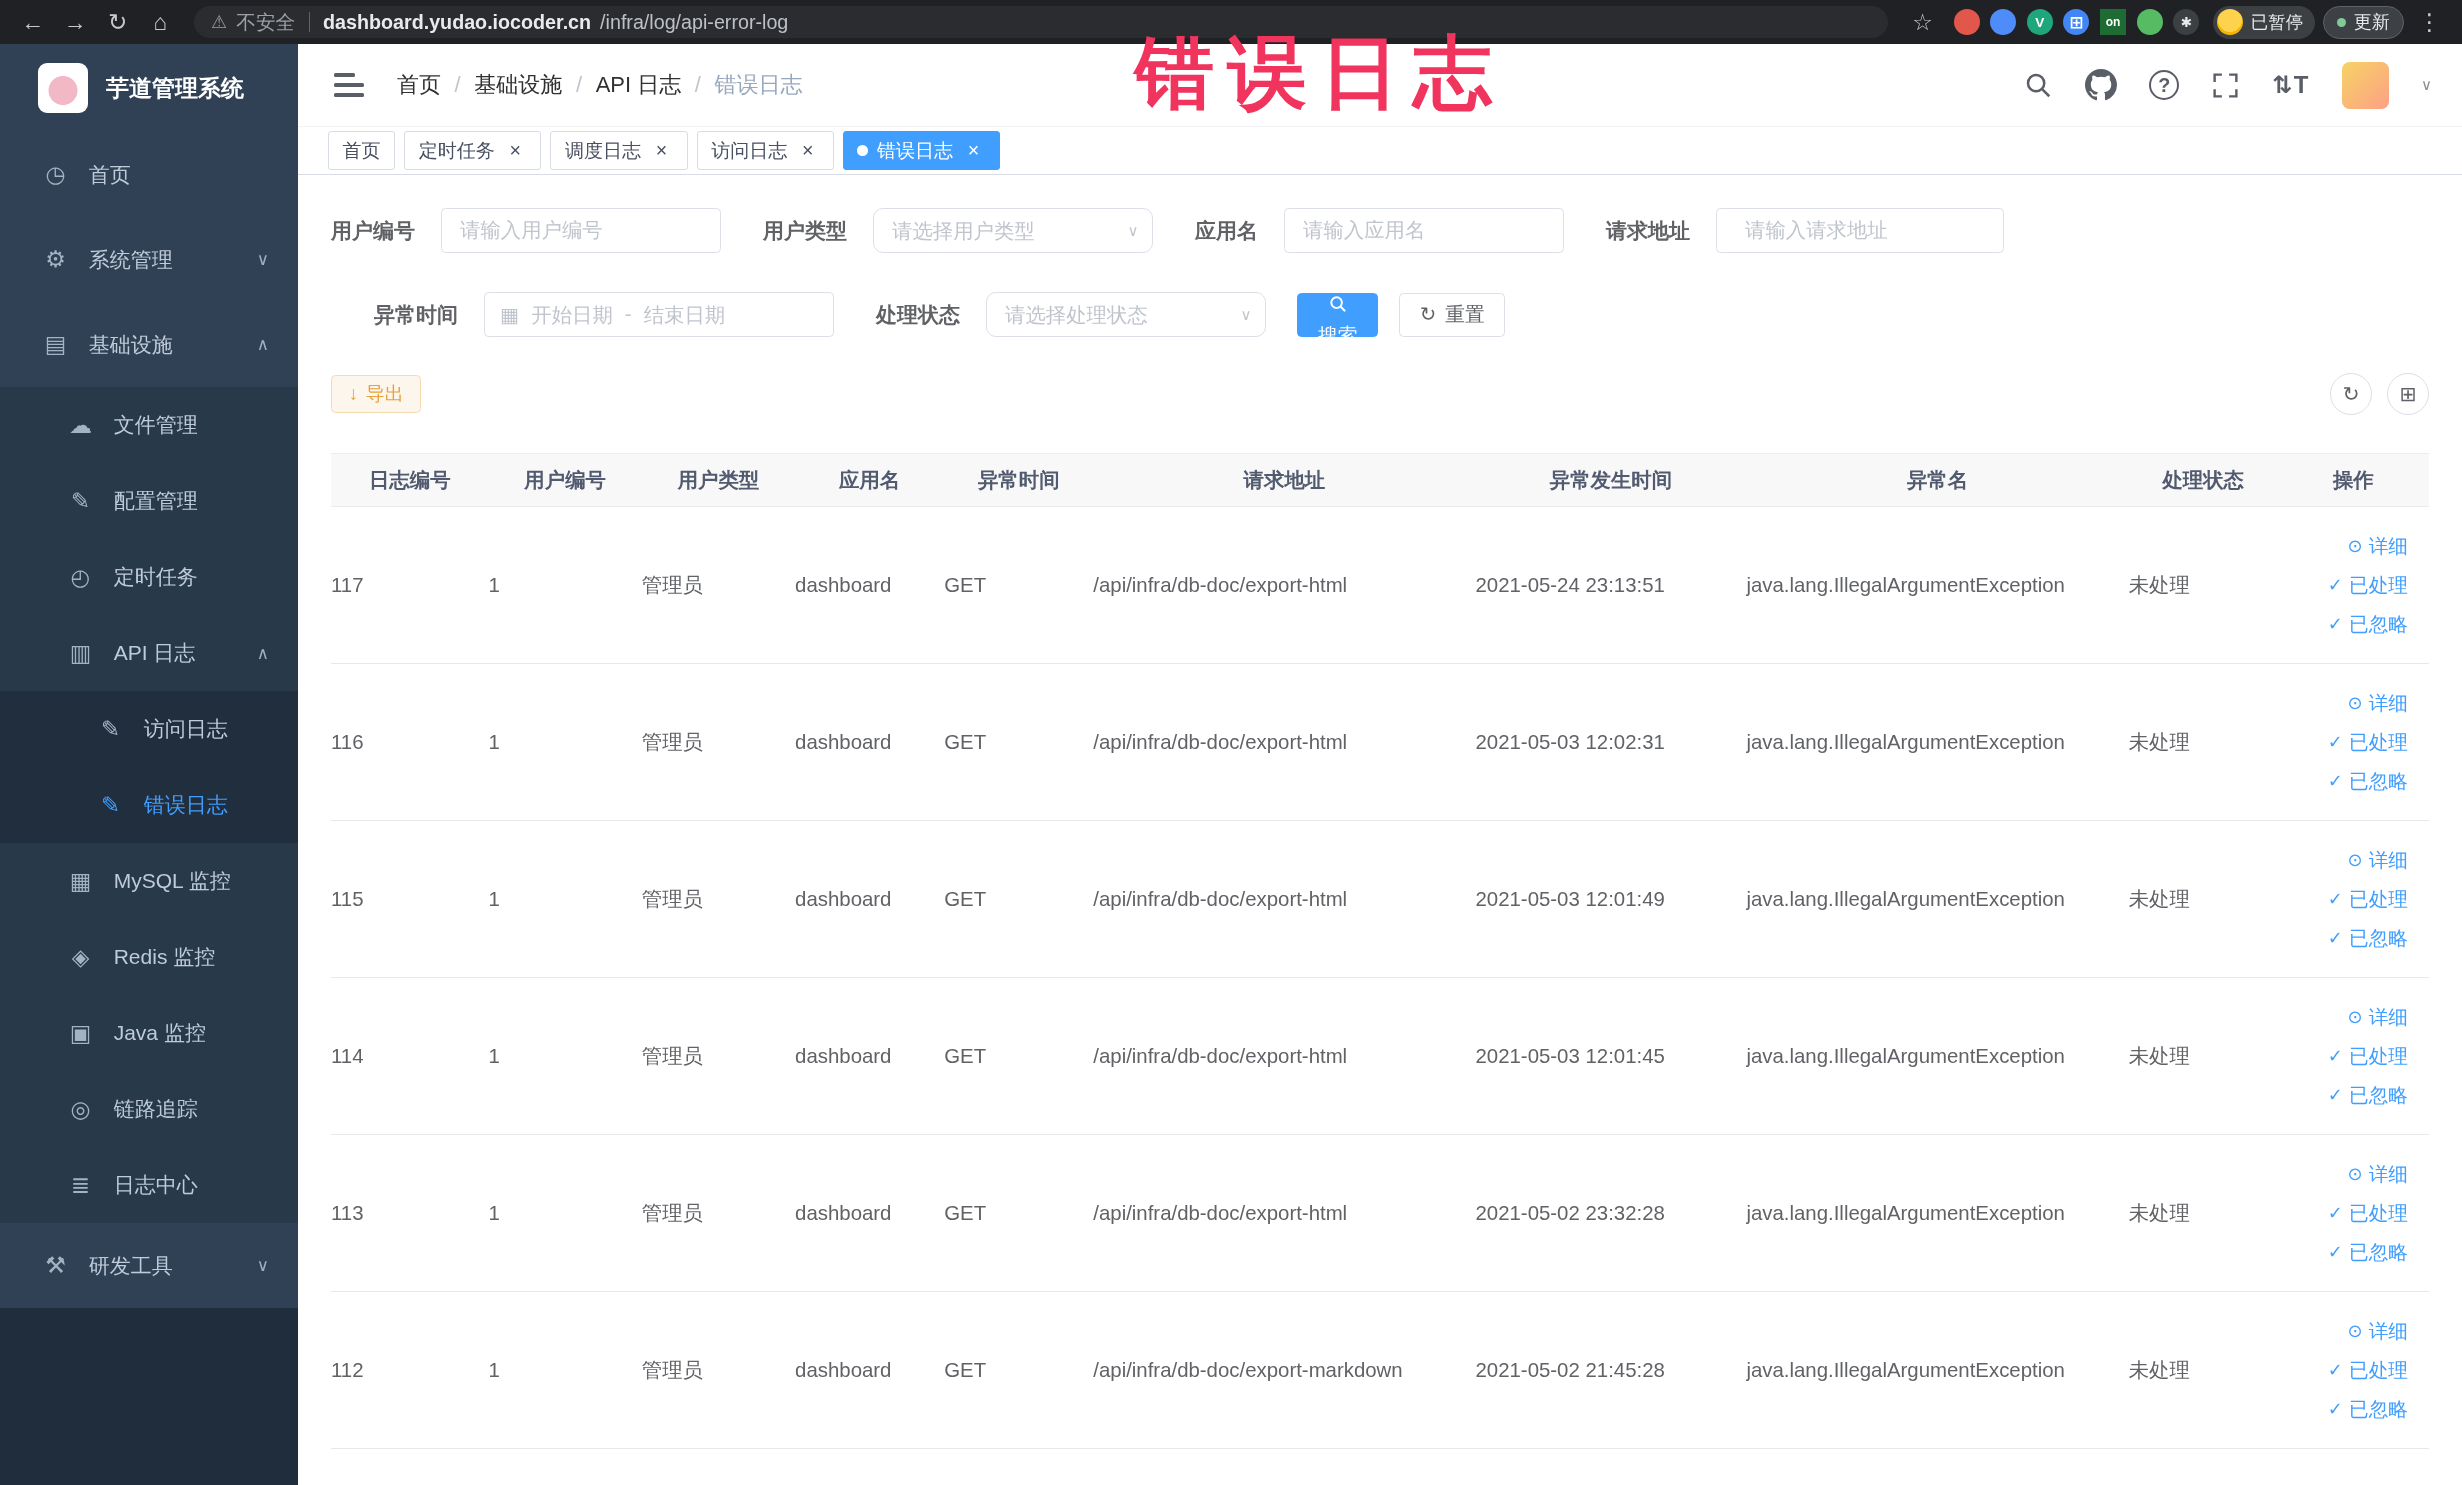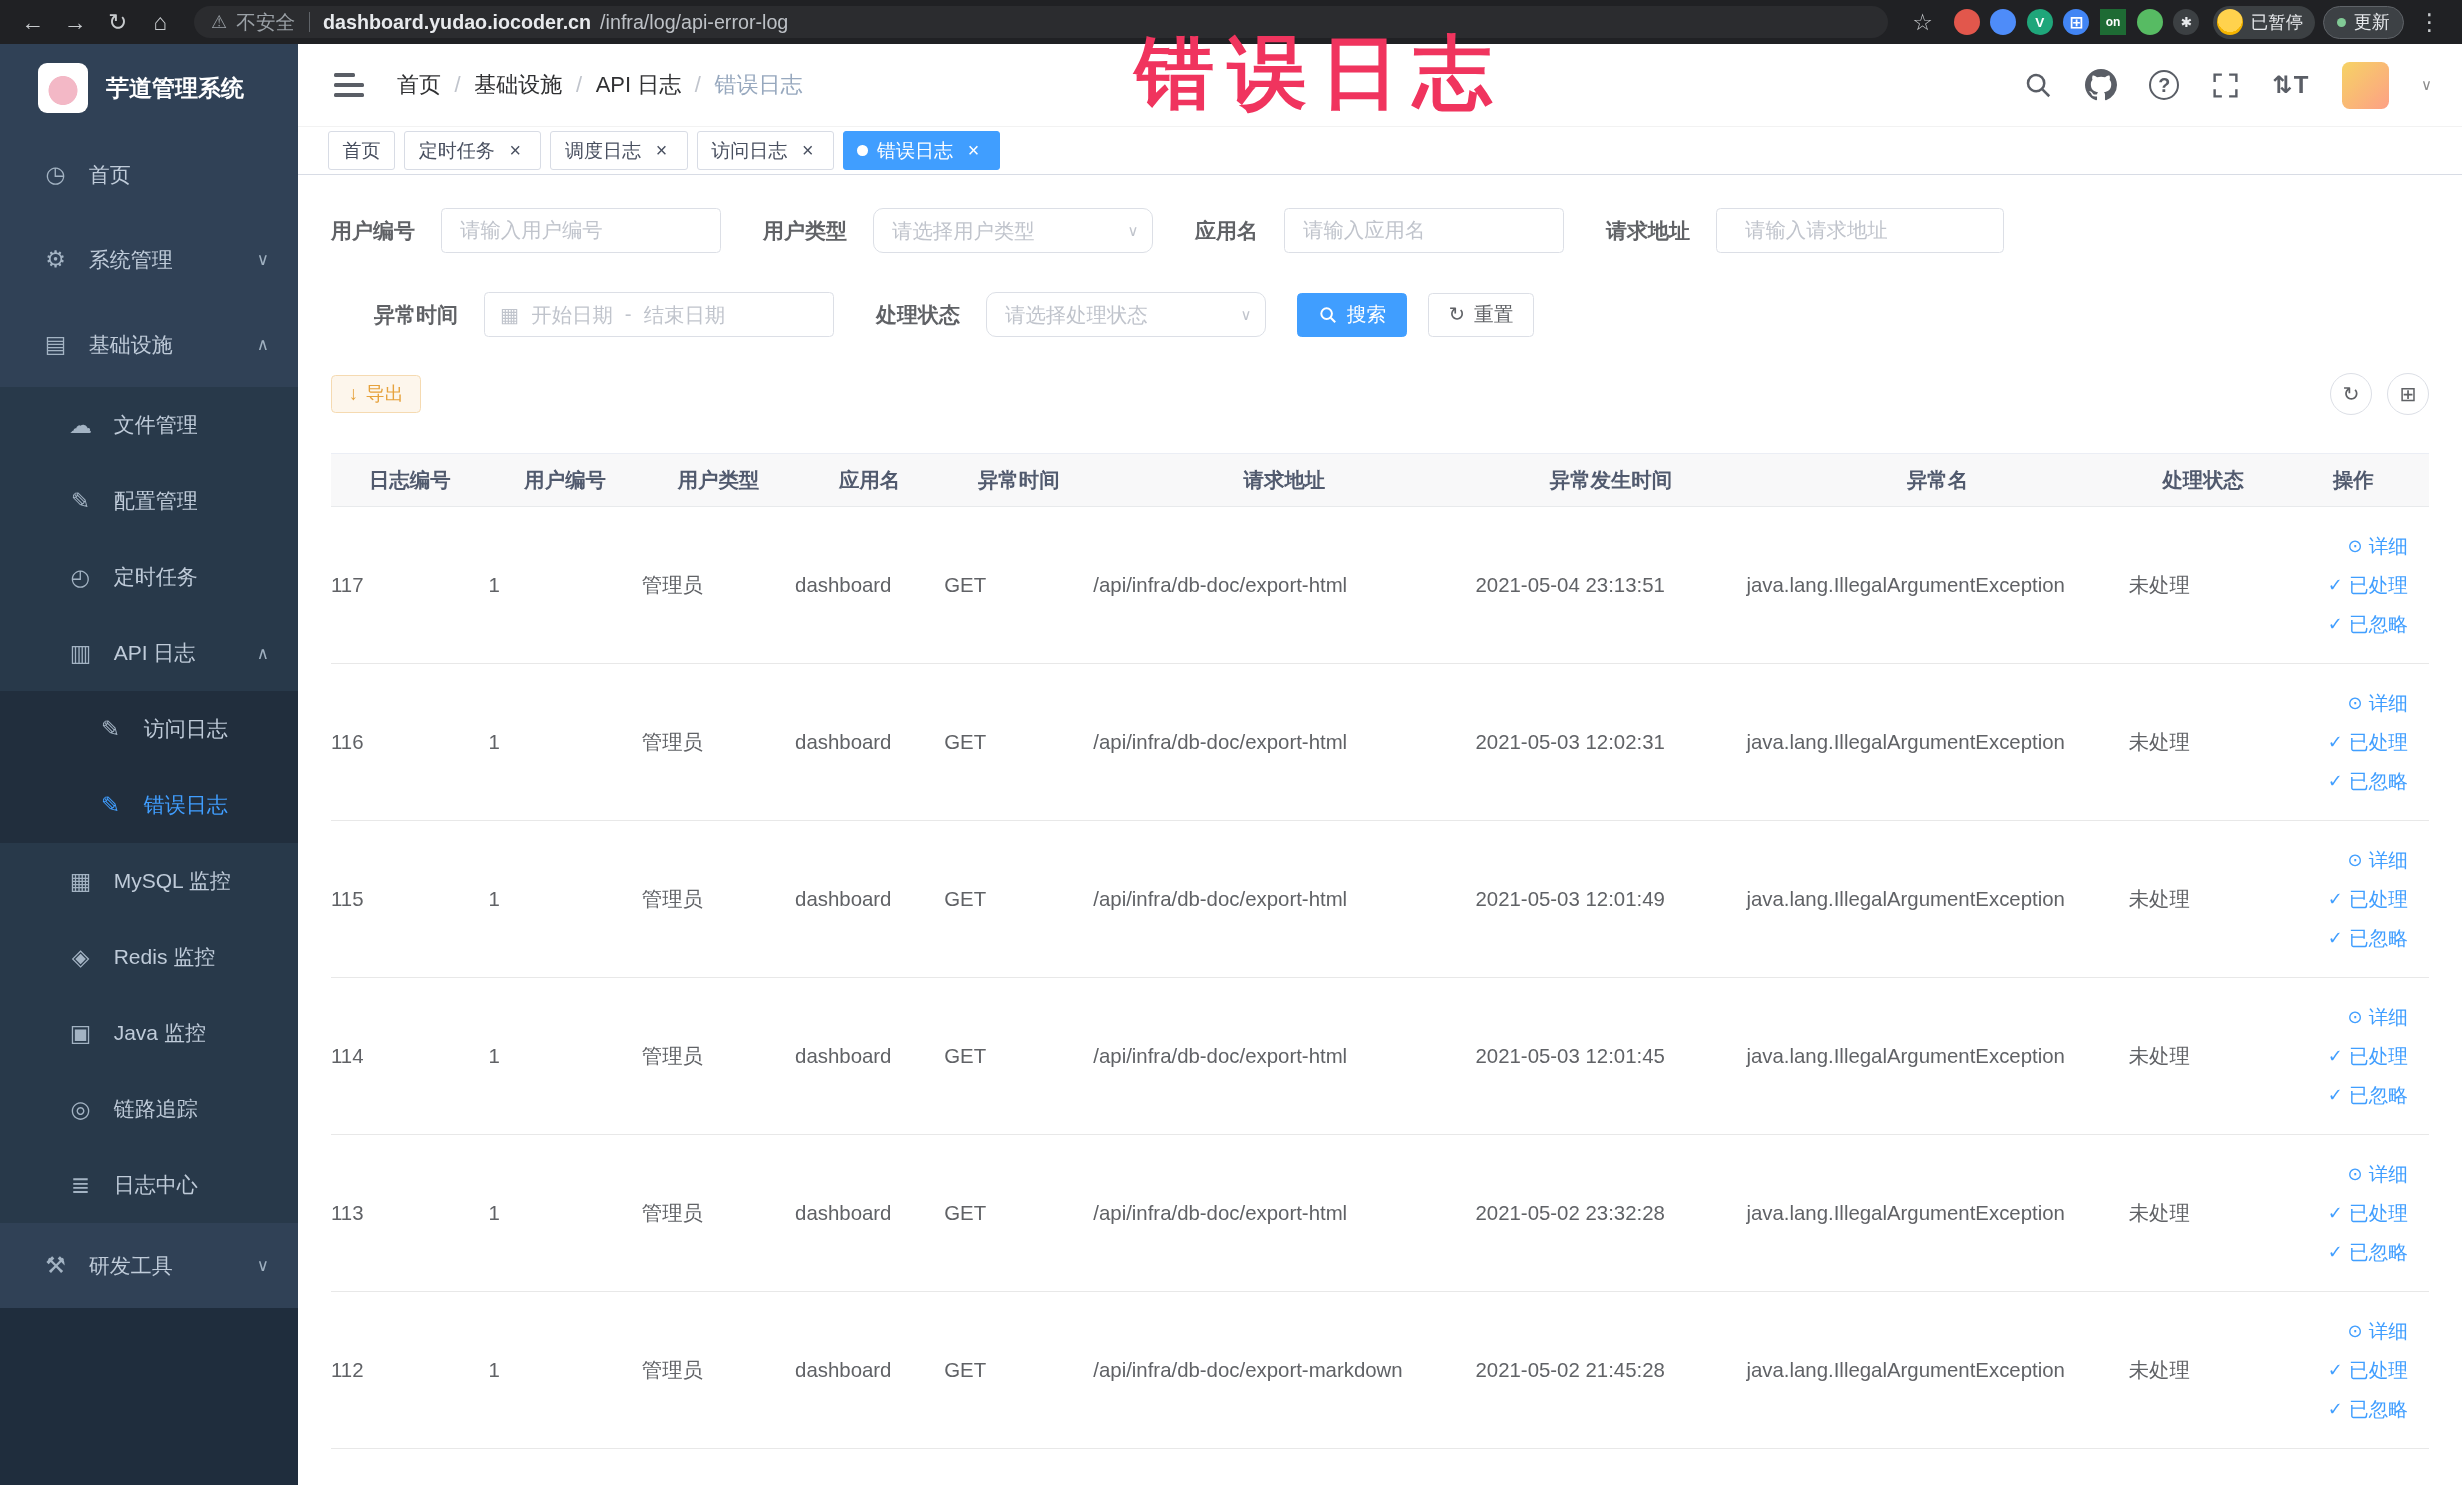--- a/index.html
+++ b/index.html
@@ -95,21 +95,21 @@
   .w370{width:280px;}
   .w380{width:288px;padding-left:28px;}
   .f-select{position:relative;height:45px;border:0.8px solid #dcdfe6;border-radius:10px;display:flex;align-items:center;
             padding:0 41px 0 18px;font-size:20.4px;color:#c0c4cc;background:#fff;cursor:pointer;}
   .sel-arrow{position:absolute;right:13.6px;font-size:15px;color:#c0c4cc;}
   .f-daterange{width:350px;height:45px;border:0.8px solid #dcdfe6;border-radius:4.5px;display:flex;align-items:center;
                padding:0 15px;font-size:20.4px;color:#c0c4cc;gap:12px;background:#fff;cursor:pointer;}
   .dr-sep{color:#c0c4cc;}
   .btn{display:inline-flex;align-items:center;gap:9px;height:44px;padding:0 19.7px;border-radius:4.5px;
        font-size:19.7px;cursor:pointer;font-family:inherit;}
-  .btn-primary{background:#409eff;border:0.8px solid #409eff;color:#fff;margin-left:-10.6px;}
+  .btn-primary{background:#409eff;border:0.8px solid #409eff;color:#fff;margin-left:-10.6px;flex-direction:column;}
   .btn-default{background:#fff;border:0.8px solid #dcdfe6;color:#606266;margin-left:21px;}
   .btn-ic{flex-shrink:0;}
 
   .table-toolbar{display:flex;align-items:center;justify-content:space-between;margin-top:36px;}
   .btn-export{display:inline-flex;align-items:center;gap:7.6px;height:38px;padding:0 16.7px;border-radius:4.5px;
               background:#fdf6ec;border:0.8px solid #f5dab1;color:#e6a23c;font-size:19px;cursor:pointer;font-family:inherit;}
   .tt-right{display:flex;align-items:center;gap:15px;}
   .circle-btn{width:42px;height:42px;border-radius:50%;border:0.8px solid #dcdfe6;background:#fff;color:#606266;
               font-size:20.4px;display:inline-flex;align-items:center;justify-content:center;cursor:pointer;}
 
@@ -402,21 +402,21 @@
               </tr>
             </thead>
           <tbody id="tbody">
               <tr>
                 <td>117</td>
                 <td>1</td>
                 <td>管理员</td>
                 <td>dashboard</td>
                 <td>GET</td>
                 <td>/api/infra/db-doc/export-html</td>
-                <td>2021-05-04 23:13:51</td>
+                <td>2021-05-24 23:13:51</td>
                 <td>java.lang.IllegalArgumentException</td>
                 <td>未处理</td>
                 <td class="actions-cell">
                   <a class="row-action">
                     <span class="ra-icon">⊙</span>
                     <span class="ra-label">详细</span>
                   </a>
                   <a class="row-action">
                     <span class="ra-icon">✓</span>
                     <span class="ra-label">已处理</span>

